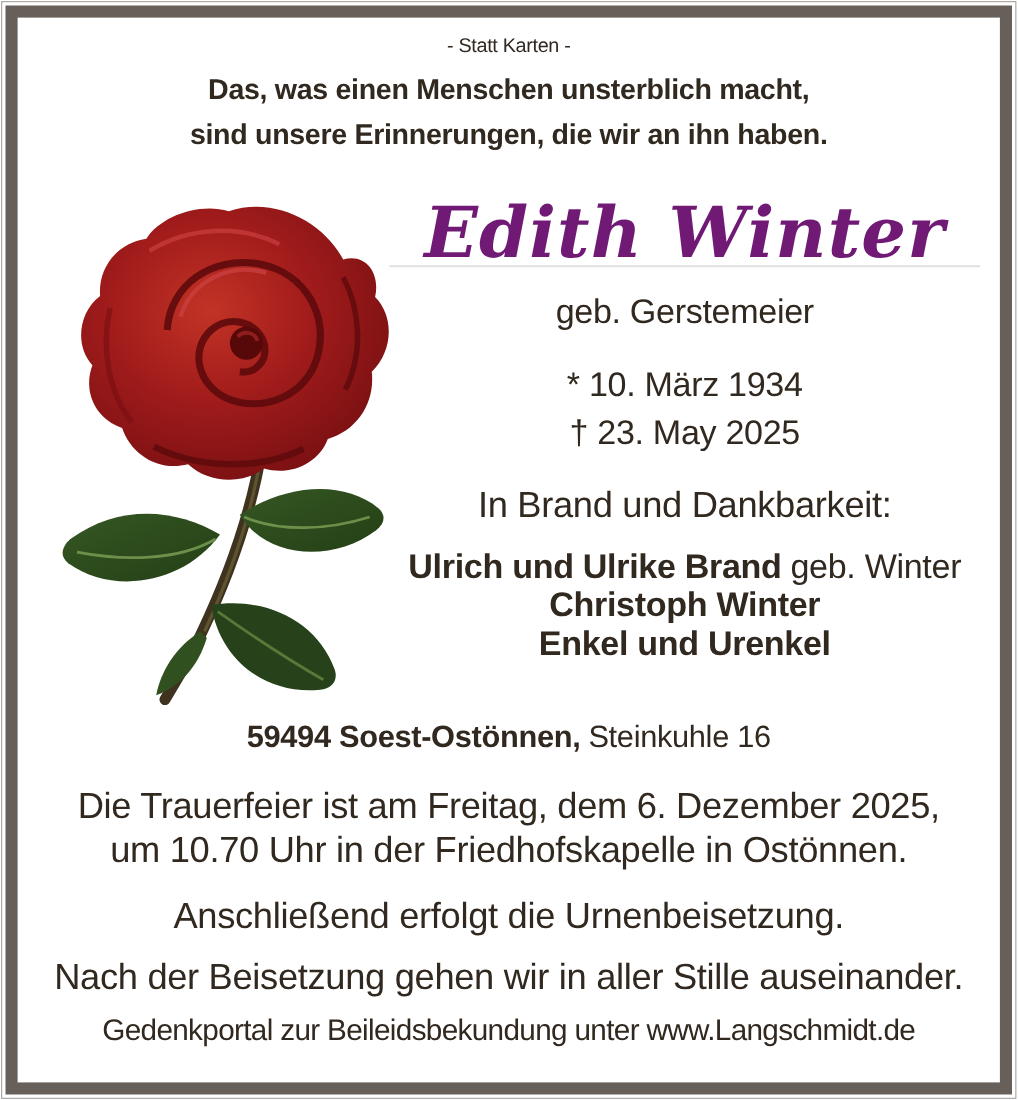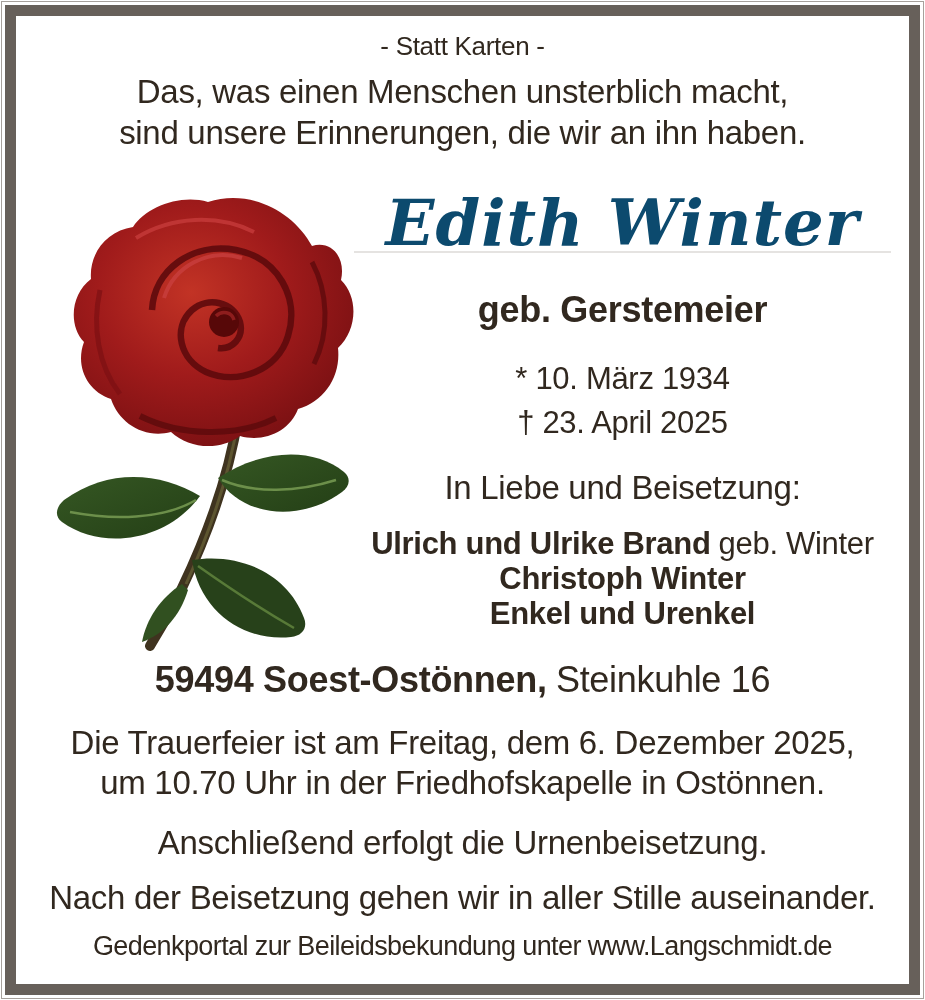--- a/index.html
+++ b/index.html
@@ -31,27 +31,28 @@
     pointer-events: none;
     z-index: 5;
   }
   .content {
     position: absolute;
     inset: 16px;
     text-align: center;
   }
   .pre-line {
     margin-top: 15px;
-    font-size: 26px;
+    font-size: 18px;
     white-space: nowrap;
   }
   .quote {
     margin-top: 9px;
-    font-size: 33px;
+    font-size: 26px;
     line-height: 41px;
+    font-weight: bold;
   }
   .quote div { white-space: nowrap; }
 
   .middle {
     position: relative;
     height: 495px;
     margin-top: 13px;
   }
   .rose-wrap {
     position: absolute;
@@ -69,34 +70,33 @@
     width: 537px;
     text-align: center;
   }
   .deceased-name {
     font-family: "DejaVu Serif", serif;
     font-style: italic;
     font-weight: bold;
     font-size: 64px;
     line-height: 1.0;
     padding-top: 25px;
-    color: #0c4a6e;
+    color: #701a75;
     letter-spacing: 1px;
     white-space: nowrap;
   }
   .name-rule {
     height: 2px;
     background: #e5e3e1;
     margin-top: -4px;
   }
   .maiden {
-    margin-top: 36px;
-    font-size: 36px;
-    white-space: nowrap;
-    font-weight: bold;
+    margin-top: 23px;
+    font-size: 31px;
+    white-space: nowrap;
   }
   .birth {
     margin-top: 30px;
     font-size: 31px;
     line-height: 36px;
     white-space: nowrap;
   }
   .death {
     margin-top: 8px;
     font-size: 31px;
@@ -112,21 +112,21 @@
   .mourners {
     margin-top: 19px;
     font-size: 31px;
     line-height: 35px;
   }
   .mourner-row { white-space: nowrap; }
   .seg-bold { font-weight: bold; }
   .seg-regular:not(:empty) { margin-left: 0.26em; }
 
   .address {
-    font-size: 36px;
+    font-size: 28px;
     line-height: 38px;
     margin-top: 0;
     white-space: nowrap;
   }
   .funeral {
     margin-top: 24px;
     font-size: 33px;
     line-height: 40px;
   }
   .funeral div { white-space: nowrap; }
@@ -211,22 +211,22 @@
           <circle cx="184" cy="142" r="15" fill="#570808"></circle>
           <path d="M176 136 C 182 130 192 132 194 140" stroke="#8e1d1d" stroke-width="3.5" fill="none"></path>
         </svg>
       </div>
 
       <div class="col">
         <div class="deceased-name">Edith Winter</div>
         <div class="name-rule"></div>
         <div class="maiden">geb. Gerstemeier</div>
         <div class="birth">* 10. März 1934</div>
-        <div class="death">† 23. April 2025</div>
-        <div class="gratitude">In Liebe und Beisetzung:</div>
+        <div class="death">† 23. May 2025</div>
+        <div class="gratitude">In Brand und Dankbarkeit:</div>
 
         <div class="mourners">
           <div class="mourner-row">
             <span class="seg-bold">Ulrich und Ulrike Brand</span><span class="seg-regular">geb. Winter</span>
           </div>
           <div class="mourner-row">
             <span class="seg-bold">Christoph Winter</span><span class="seg-regular"></span>
           </div>
           <div class="mourner-row">
             <span class="seg-bold">Enkel und Urenkel</span><span class="seg-regular"></span>

